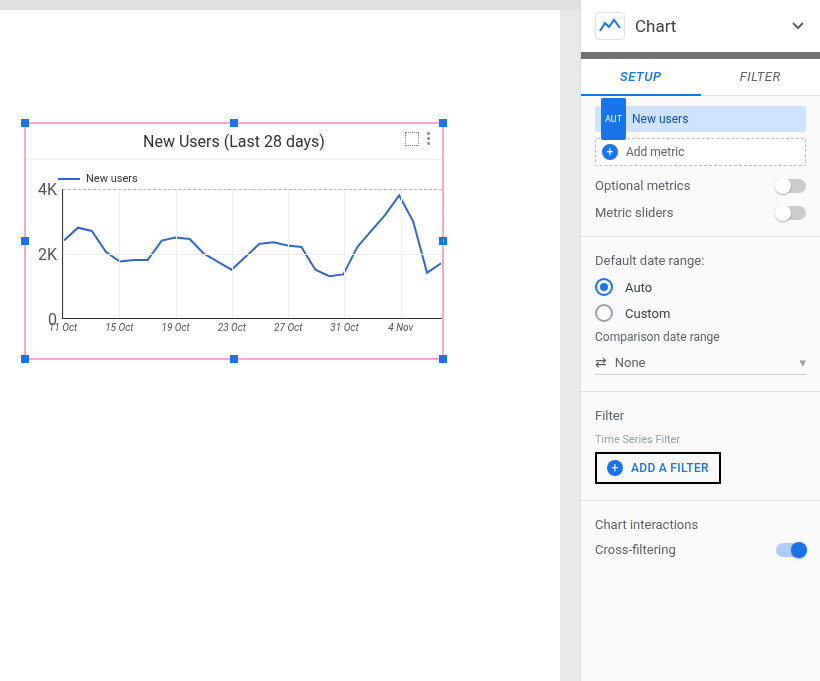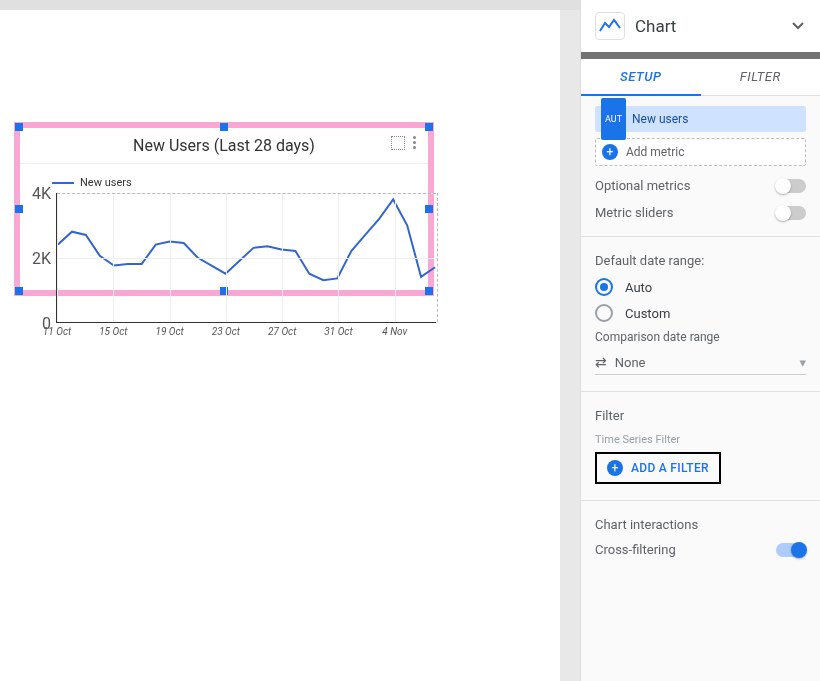--- a/index.html
+++ b/index.html
@@ -20,23 +20,23 @@
     padding-top: 0;
   }
   .page {
     position: absolute;
     left: 0; top: 0;
     width: 560px; height: 681px;
     background: #fff;
   }
   .chart-sel {
     position: absolute;
-    left: 14px; top: 112px;
-    width: 420px; height: 174px;
-    border: 6px solid #f9a8d4;
+    left: 24px; top: 112px;
+    width: 420px; height: 238px;
+    border: 2px solid #f9a8d4;
     background: #fff;
   }
   .handle { position: absolute; width: 8px; height: 8px; background: #1a73e8; }
   .h-tl { left:-5px; top:-5px; } .h-tr { right:-5px; top:-5px; }
   .h-bl { left:-5px; bottom:-5px; } .h-br { right:-5px; bottom:-5px; }
   .h-t { left:50%; margin-left:-4px; top:-5px; }
   .h-b { left:50%; margin-left:-4px; bottom:-5px; }
   .h-l { top:50%; margin-top:-4px; left:-5px; }
   .h-r { top:50%; margin-top:-4px; right:-5px; }
 

